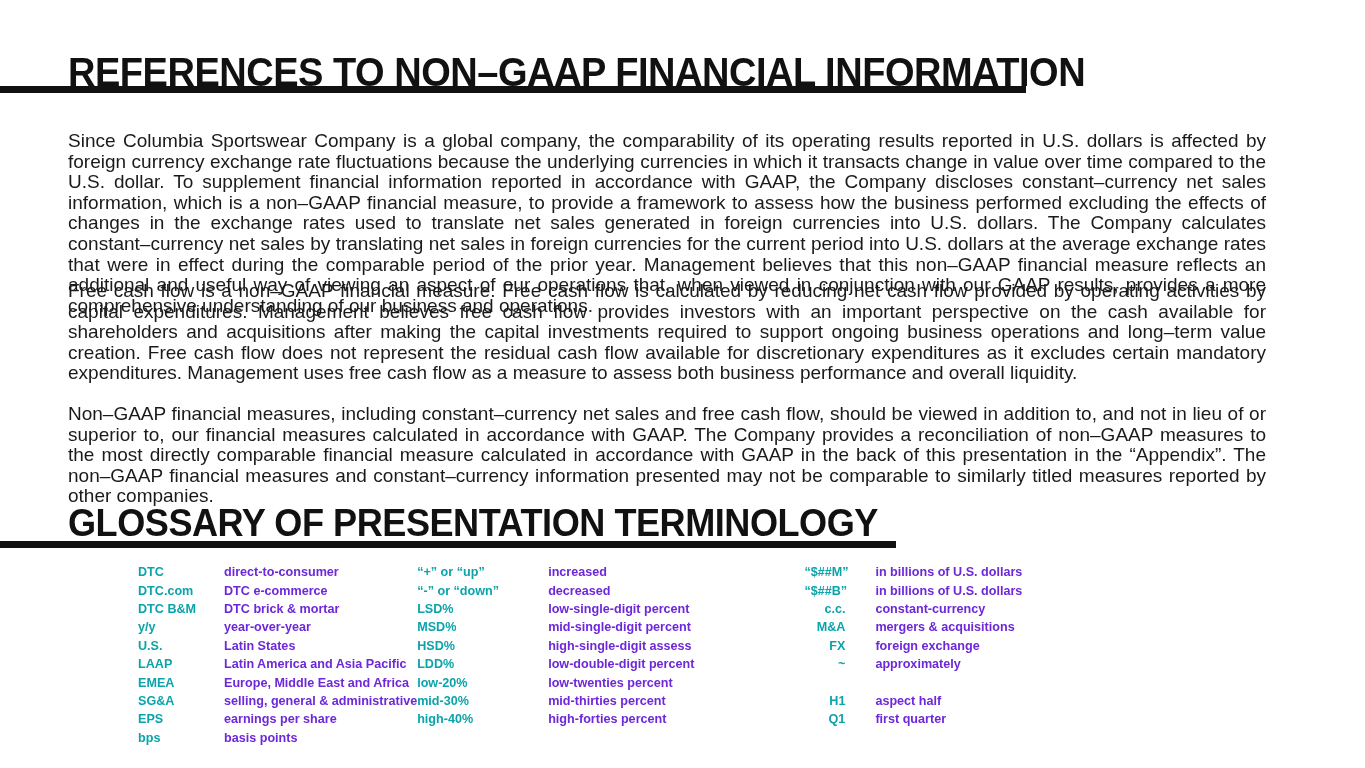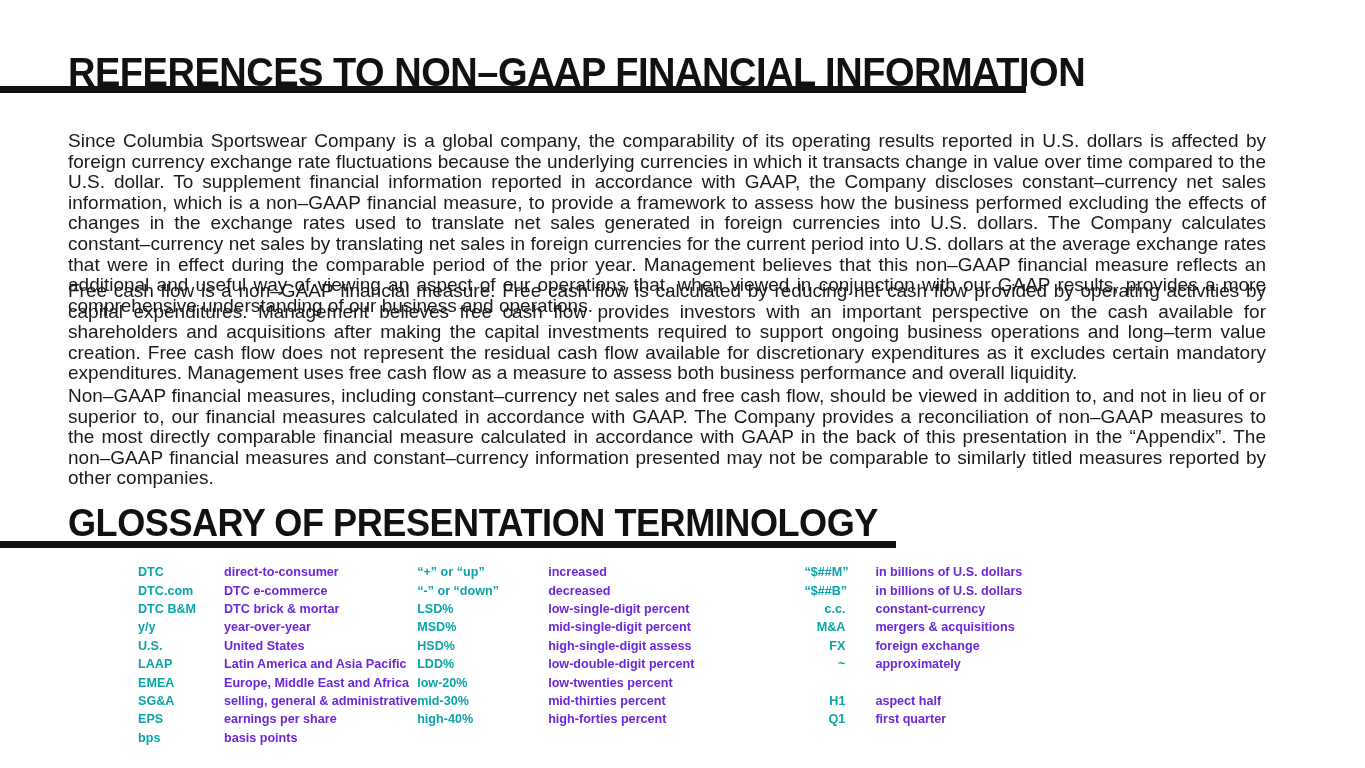--- a/index.html
+++ b/index.html
@@ -53,21 +53,21 @@
     position: absolute;
     left: 68px;
     width: 1198px;
     font-size: 19px;
     line-height: 20.6px;
     text-align: justify;
     color: #1a1a1a;
   }
   #para-0 { top: 112px; }
   #para-1 { top: 262px; }
-  #para-2 { top: 367px; }
+  #para-2 { top: 385px; }
 
   
   #glossary {
     position: absolute;
     top: 563px;
     left: 0;
     width: 1125px;
     display: flex;
     align-items: flex-start;
   }
@@ -127,21 +127,21 @@
   <div class="glossary-group" id="glossary-group-0">
       <div class="term">DTC</div>
       <div class="def">direct-to-consumer</div>
       <div class="term">DTC.com</div>
       <div class="def">DTC e-commerce</div>
       <div class="term">DTC B&amp;M</div>
       <div class="def">DTC brick &amp; mortar</div>
       <div class="term">y/y</div>
       <div class="def">year-over-year</div>
       <div class="term">U.S.</div>
-      <div class="def">United States</div>
+      <div class="def">Latin States</div>
       <div class="term">LAAP</div>
       <div class="def">Latin America and Asia Pacific</div>
       <div class="term">EMEA</div>
       <div class="def">Europe, Middle East and Africa</div>
       <div class="term">SG&amp;A</div>
       <div class="def">selling, general &amp; administrative</div>
       <div class="term">EPS</div>
       <div class="def">earnings per share</div>
       <div class="term">bps</div>
       <div class="def">basis points</div>

